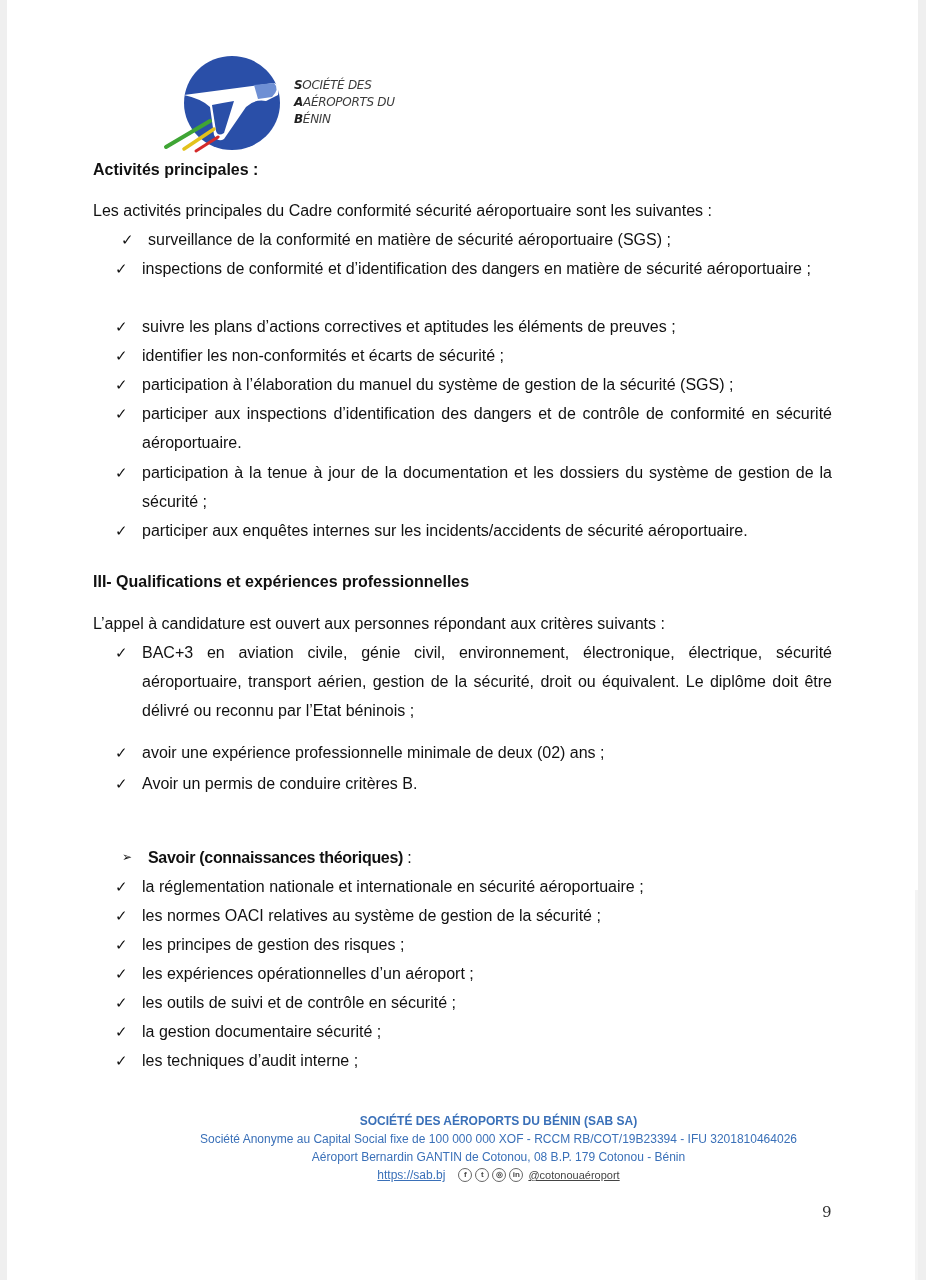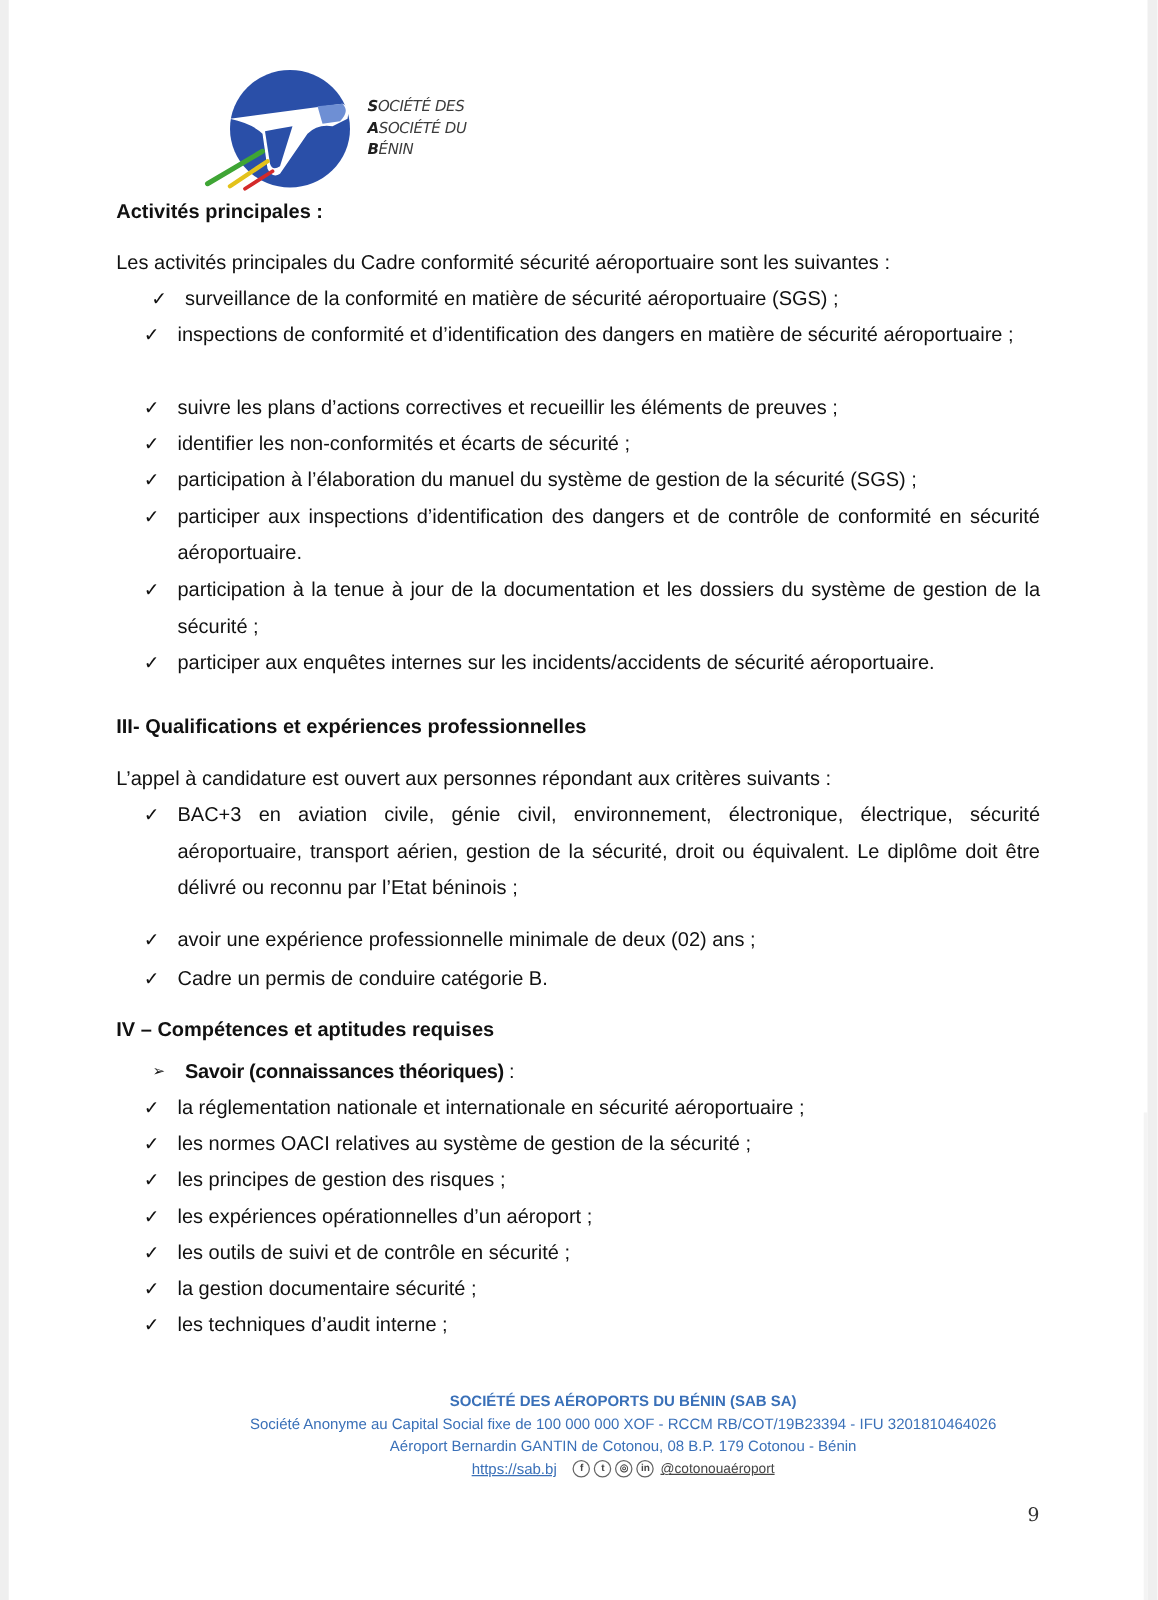--- a/index.html
+++ b/index.html
@@ -79,39 +79,39 @@
       <ellipse cx="70" cy="48" rx="48" ry="47" fill="#2a4fa8"></ellipse>
       <path d="M22 40 L112 28 Q118 30 116 40 L104 46 Q92 44 84 52 L62 84 Q56 88 52 80 L48 52 Q40 44 22 40 Z" fill="#ffffff"></path>
       <path d="M50 50 Q60 48 72 46 L62 78 Q56 82 54 76 Z" fill="#2a4fa8"></path>
       <path d="M92 30 L112 28 Q118 34 110 42 L96 44 Z" fill="#6e8fd4"></path>
       <line x1="4" y1="92" x2="48" y2="66" stroke="#3fa535" stroke-width="4" stroke-linecap="round"></line>
       <line x1="22" y1="94" x2="52" y2="74" stroke="#e3c21b" stroke-width="3.5" stroke-linecap="round"></line>
       <line x1="34" y1="96" x2="56" y2="82" stroke="#d42a2a" stroke-width="3" stroke-linecap="round"></line>
     </svg>
     <div class="logo-text">
       <span class="logo-line"><b>S</b><span>OCIÉTÉ DES</span></span>
-      <span class="logo-line"><b>A</b><span>SOCIÉTÉ DU</span></span>
+      <span class="logo-line"><b>A</b><span>AÉROPORTS DU</span></span>
       <span class="logo-line"><b>B</b><span>ÉNIN</span></span>
     </div>
   </div>
 
   <div class="abs h" style="left:86px; top:161px;">Activités principales :</div>
   <div class="abs t" style="left:86px; top:202px;">Les activités principales du Cadre conformité sécurité aéroportuaire sont les suivantes :</div>
 
   <div class="li" style="top:225px;">
     <span class="check" style="left:114px;">✓</span>
     <span class="li-text" style="left:141px;">surveillance de la conformité en matière de sécurité aéroportuaire (SGS) ;</span>
   </div>
   <div class="li" style="top:254px;">
     <span class="check">✓</span>
     <span class="li-text">inspections de conformité et d’identification des dangers en matière de sécurité aéroportuaire ;</span>
   </div>
   <div class="li" style="top:312px;">
     <span class="check">✓</span>
-    <span class="li-text">suivre les plans d’actions correctives et recueillir les éléments de preuves ;</span>
+    <span class="li-text">suivre les plans d’actions correctives et aptitudes les éléments de preuves ;</span>
   </div>
   <div class="li" style="top:341px;">
     <span class="check">✓</span>
     <span class="li-text">identifier les non-conformités et écarts de sécurité ;</span>
   </div>
   <div class="li" style="top:370px;">
     <span class="check">✓</span>
     <span class="li-text">participation à l’élaboration du manuel du système de gestion de la sécurité (SGS) ;</span>
   </div>
   <div class="li" style="top:399px;">
@@ -133,24 +133,23 @@
   <div class="li" style="top:638px;">
     <span class="check">✓</span>
     <span class="li-text">BAC+3 en aviation civile, génie civil, environnement, électronique, électrique, sécurité aéroportuaire, transport aérien, gestion de la sécurité, droit ou équivalent. Le diplôme doit être délivré ou reconnu par l’Etat béninois ;</span>
   </div>
   <div class="li" style="top:738px;">
     <span class="check">✓</span>
     <span class="li-text">avoir une expérience professionnelle minimale de deux (02) ans ;</span>
   </div>
   <div class="li" style="top:769px;">
     <span class="check">✓</span>
-    <span class="li-text">Cadre un permis de conduire catégorie B.</span>
+    <span class="li-text">Avoir un permis de conduire critères B.</span>
   </div>
 
-  <div class="abs h" style="left:86px; top:816px;">IV – Compétences et aptitudes requises</div>
 
   <div class="li" style="top:843px;">
     <span class="arrow">➢</span>
     <span class="savoir"><span>Savoir (connaissances théoriques)</span><span class="savoir-colon"> :</span></span>
   </div>
 
   <div class="li" style="top:872px;">
     <span class="check">✓</span>
     <span class="li-text">la réglementation nationale et internationale en sécurité aéroportuaire ;</span>
   </div>

